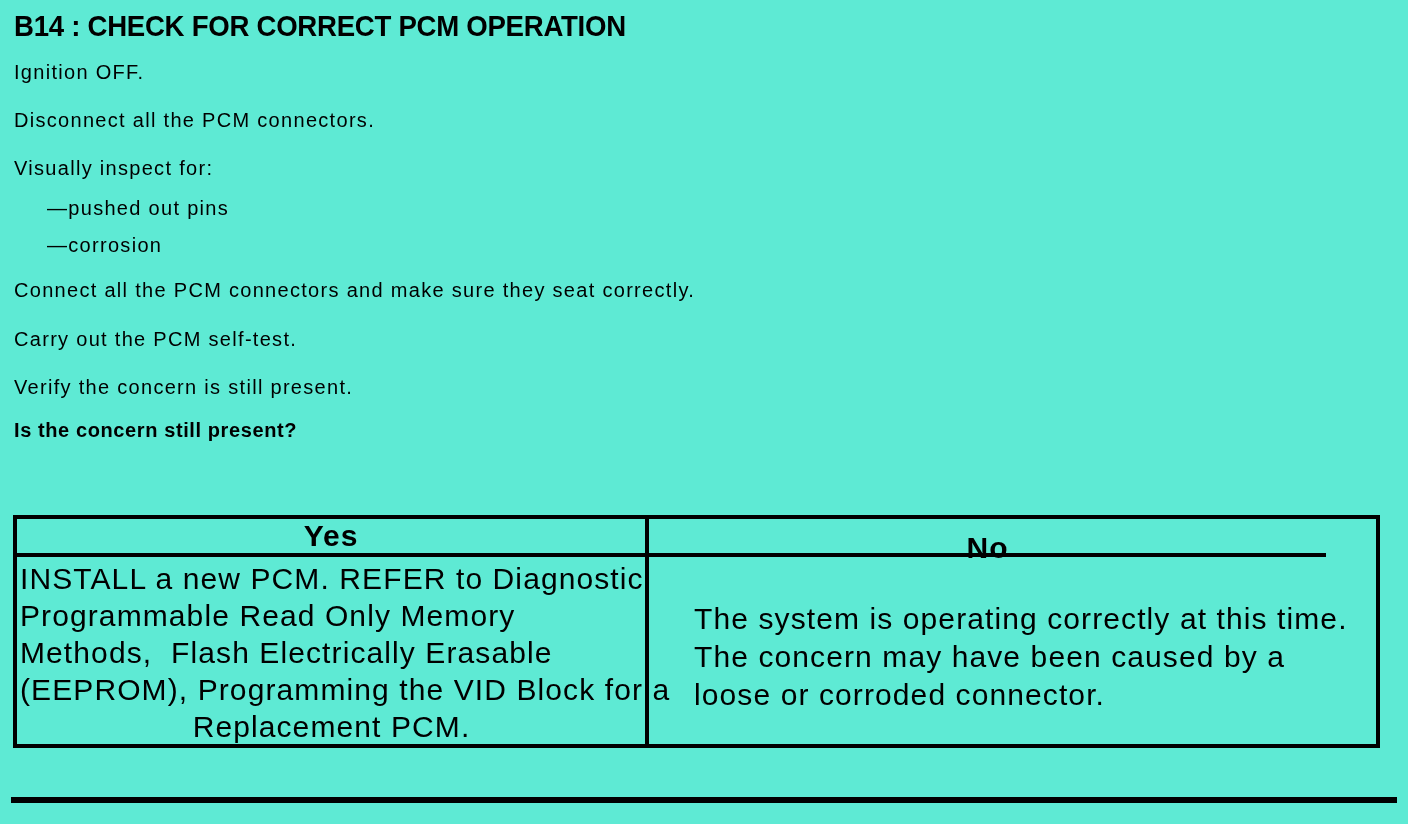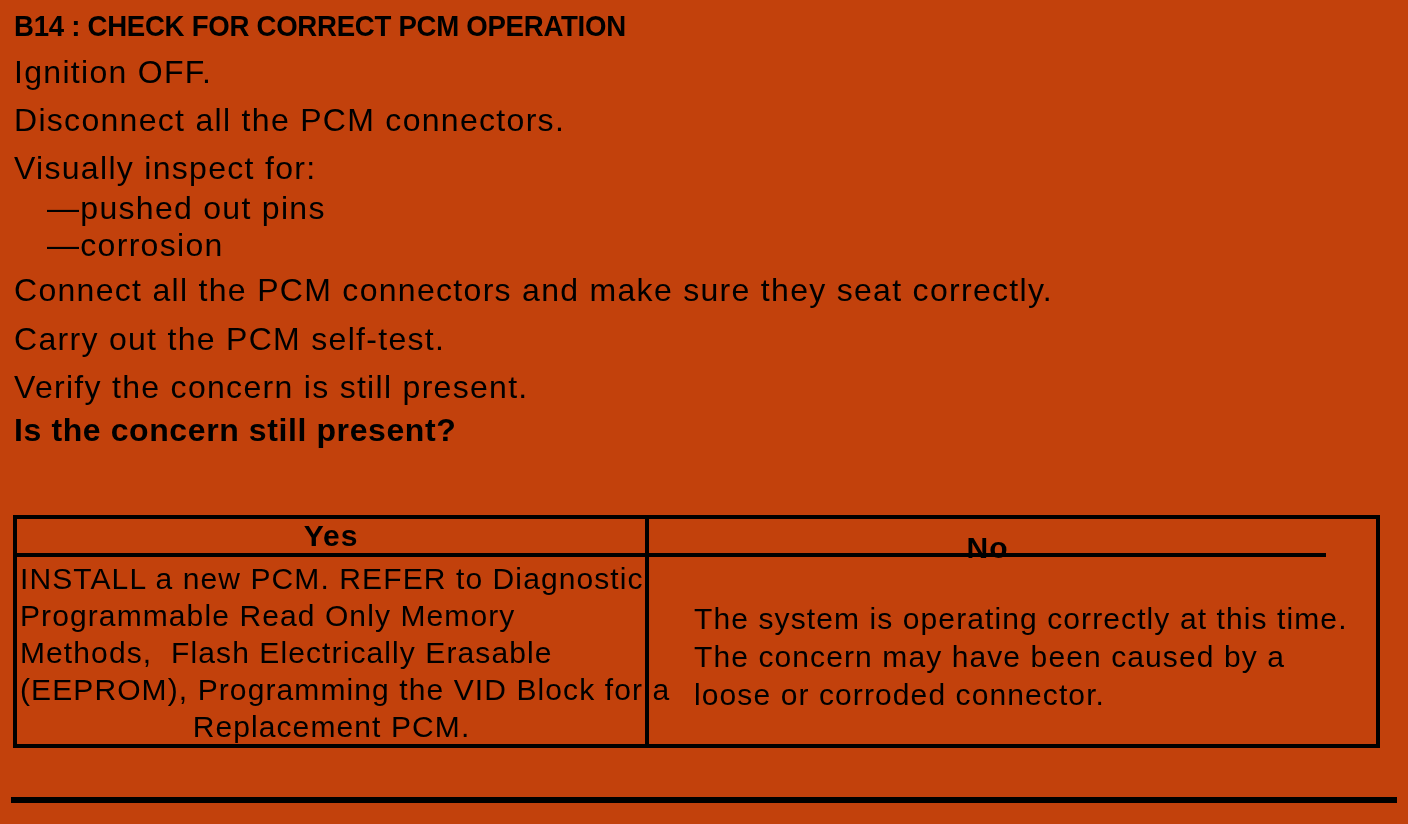--- a/index.html
+++ b/index.html
@@ -4,42 +4,42 @@
 <style>
   html, body {
     margin: 0;
     padding: 0;
     background: #ffffff;
   }
   .page {
     position: relative;
     width: 1408px;
     height: 824px;
-    background: #c2410c;
+    background: #5eead4;
     color: #000000;
     font-family: "Liberation Sans", "DejaVu Sans", sans-serif;
     overflow: hidden;
   }
   .heading {
     position: absolute;
     left: 14px;
     top: 8px;
     margin: 0;
     font-size: 30px;
     font-weight: bold;
     line-height: 36px;
     white-space: nowrap;
     letter-spacing: -0.3px;
     transform: scaleX(0.92);
     transform-origin: left top;
   }
   .para {
     position: absolute;
     left: 14px;
-    font-size: 32px;
+    font-size: 20px;
     line-height: 36px;
     letter-spacing: 1.3px;
     white-space: pre;
   }
   .para.indent { left: 47px; }
   .para.bold { font-weight: bold; letter-spacing: 0.6px; }
 
   
   .result-table {
     position: absolute;

